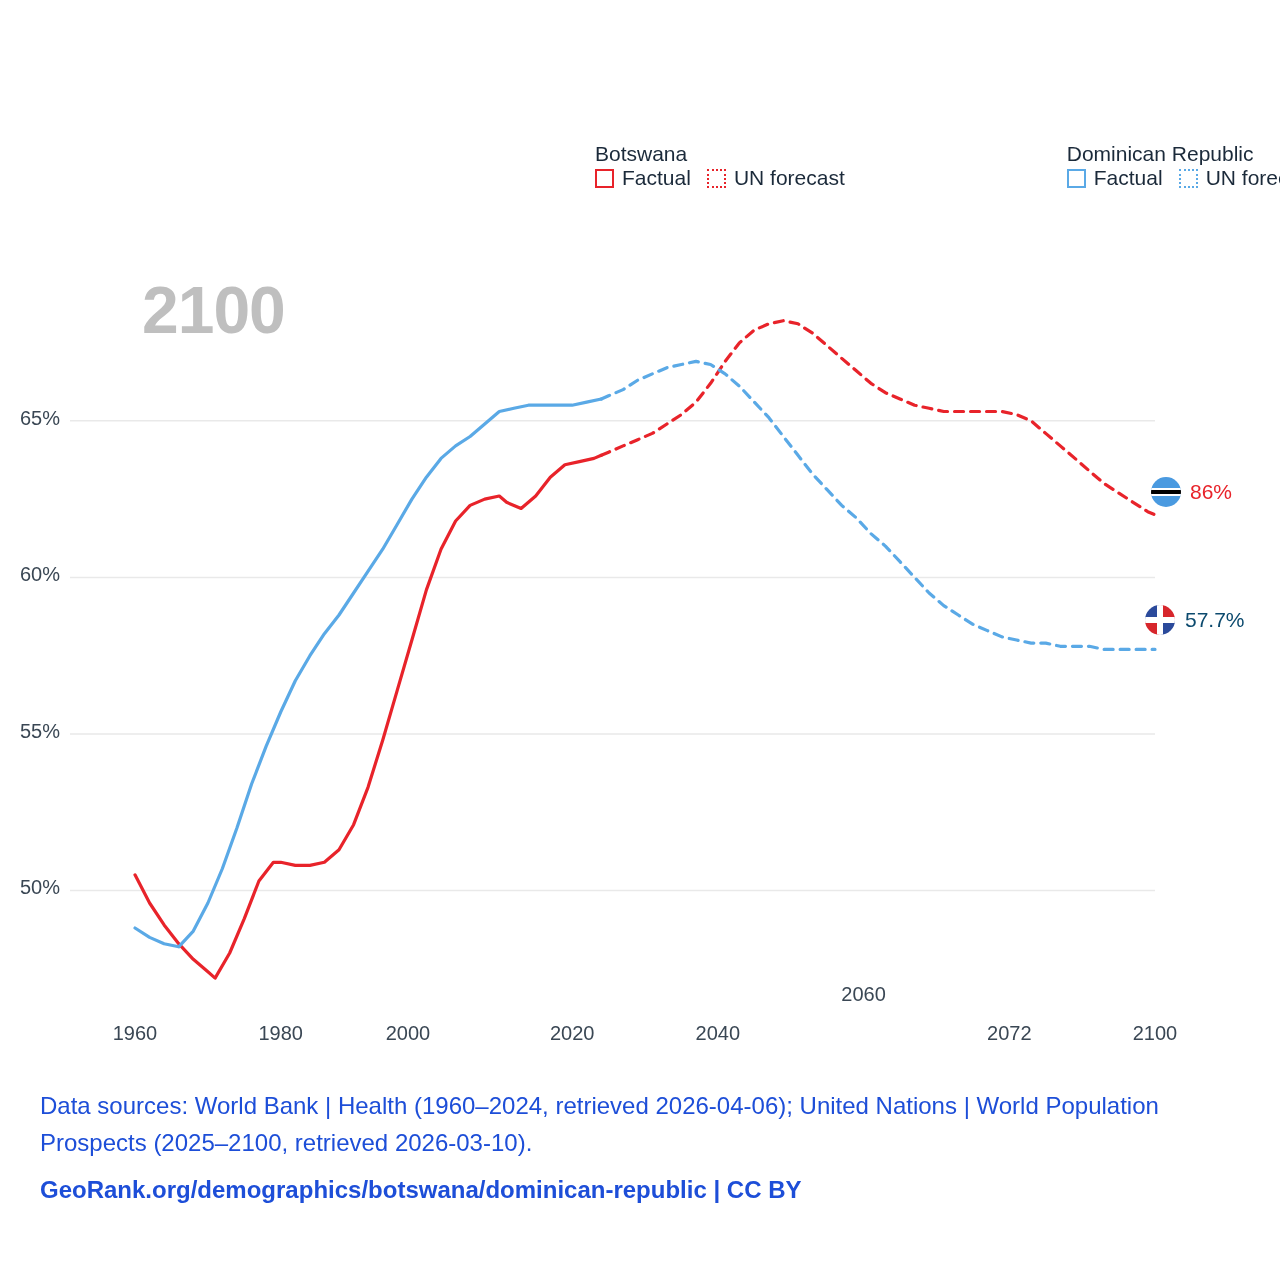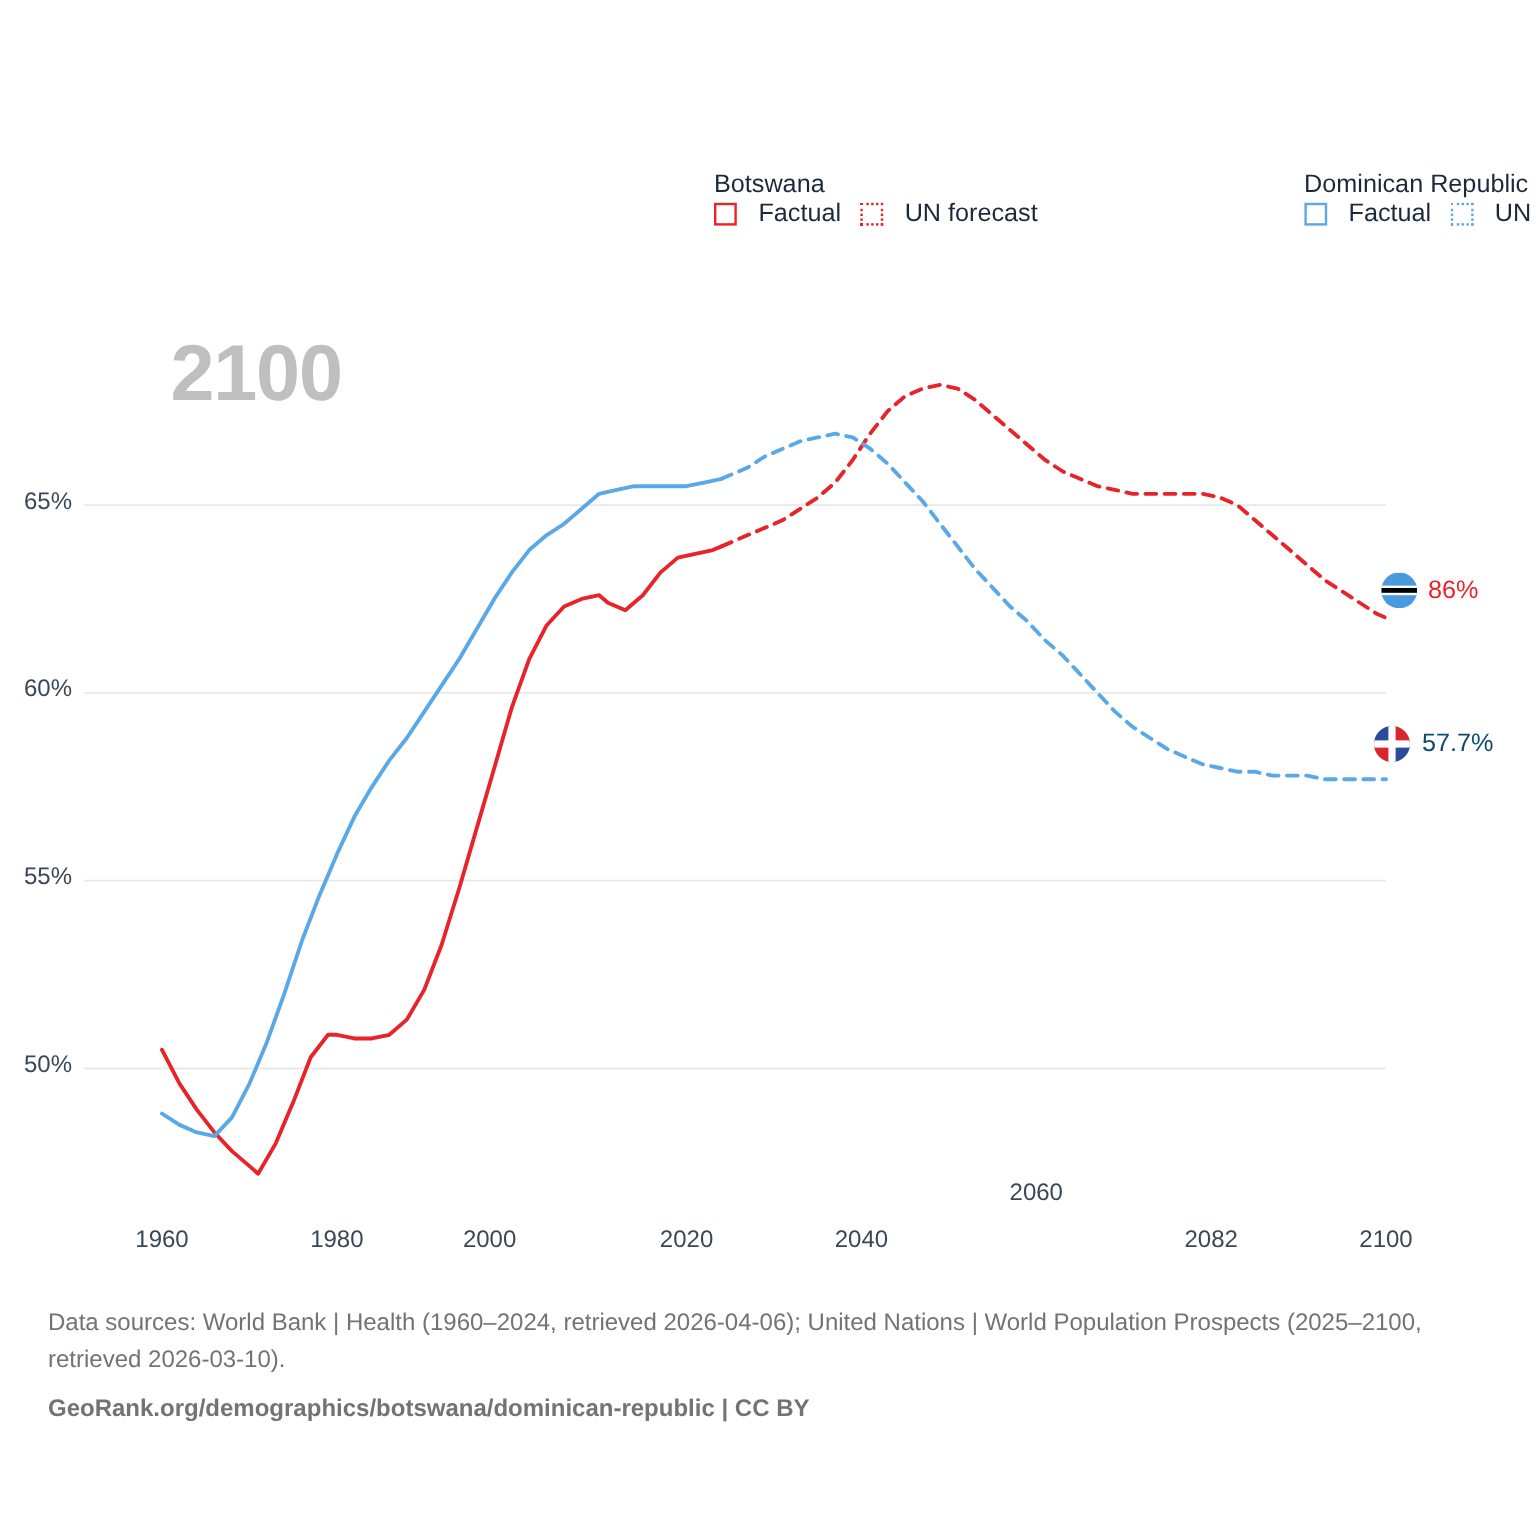--- a/index.html
+++ b/index.html
@@ -47,21 +47,21 @@
     color: #1b2a3a;
   }
   .legend-items {
     display: flex;
     align-items: center;
     gap: 16px;
   }
   .legend-item {
     display: flex;
     align-items: center;
-    gap: 18px;
+    gap: 8px;
     white-space: nowrap;
   }
   .swatch {
     width: 19px;
     height: 19px;
     box-sizing: border-box;
     background: #fff;
   }
   .swatch.solid-red { border: 2px solid #e8232a; }
   .swatch.dashed-red { border: 2px dotted #e8232a; }
@@ -117,22 +117,22 @@
     height: 30px;
     border-radius: 50%;
     overflow: hidden;
   }
   
   .footer {
     position: absolute;
     left: 40px;
     top: 1087px;
     width: 1200px;
-    font-size: 20px;
-    color: #737373;
+    font-size: 24px;
+    color: #1d4ed8;
     line-height: 1.55;
   }
   .footer .line2 { margin-top: 10px; font-weight: bold; }
 </style>
 </head>
 <body>
 
 <div class="page">
 
 
@@ -186,21 +186,21 @@
       <div class="ytick" style="left: -30px; top: 563.391px;">60%</div>
       <div class="ytick" style="left: -30px; top: 406.87px;">65%</div>
     </div>
   <div id="xtick-layer">
       <div class="xtick" style="left: 95px; top: 1022px;">1960</div>
       <div class="xtick" style="left: 240.714px; top: 1022px;">1980</div>
       <div class="xtick" style="left: 368px; top: 1022px;">2000</div>
       <div class="xtick" style="left: 532.143px; top: 1022px;">2020</div>
       <div class="xtick" style="left: 677.857px; top: 1022px;">2040</div>
       <div class="xtick" style="left: 823.571px; top: 983px;">2060</div>
-      <div class="xtick" style="left: 969.286px; top: 1022px;">2082</div>
+      <div class="xtick" style="left: 969.286px; top: 1022px;">2072</div>
       <div class="xtick" style="left: 1115px; top: 1022px;">2100</div>
     </div>
 
   <div class="flag" id="flag-bw" style="left:1151px; top:477px;">
     <svg width="30" height="30" viewBox="0 0 30 30">
       <rect x="0" y="0" width="30" height="30" fill="#4a9ae0"></rect>
       <rect x="0" y="11" width="30" height="8" fill="#ffffff"></rect>
       <rect x="0" y="13" width="30" height="4" fill="#000000"></rect>
     </svg>
   </div>

